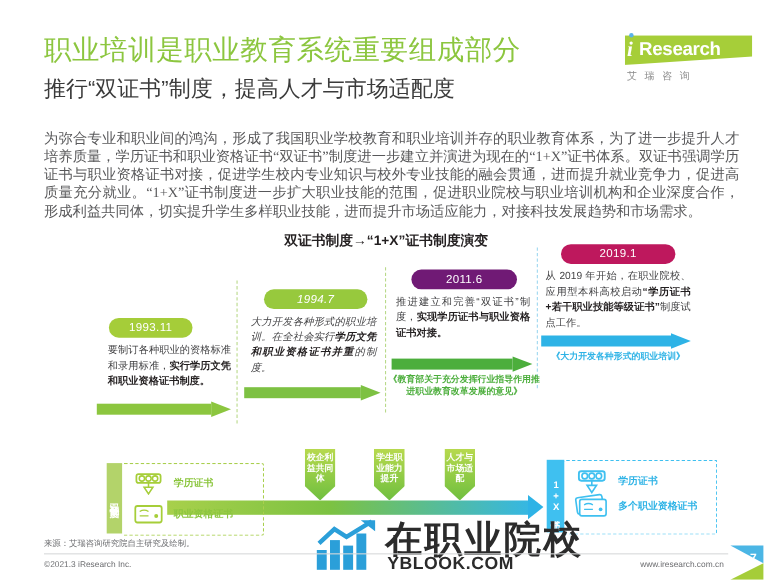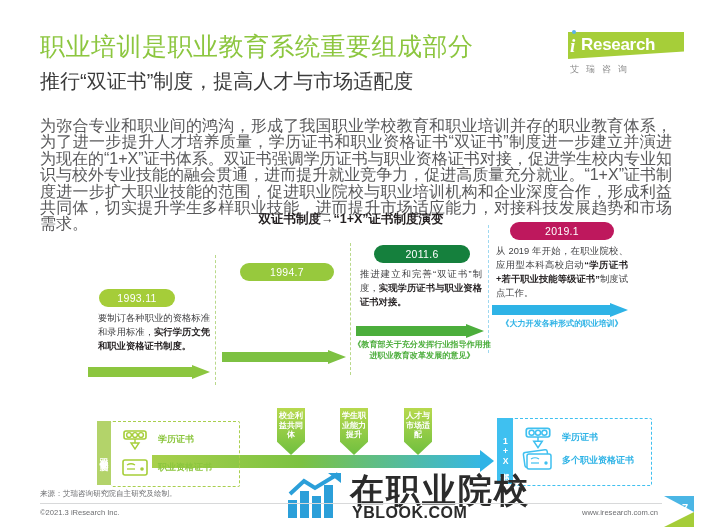--- a/index.html
+++ b/index.html
@@ -35,41 +35,41 @@
     letter-spacing:-0.3px;
   }
   .logo-dot{position:absolute;left:16px;top:-2px;width:4px;height:4px;border-radius:50%;background:#5ab3e8;}
   .logo-cn{
     position:absolute;left:14px;top:31px;font-size:9px;color:#8a8a8a;letter-spacing:7px;
   }
 
   
   .para{
     position:absolute;left:40px;top:118px;width:632px;
-    font-size:16px;line-height:16.4px;color:#58585a;text-align:justify;
+    font-size:13px;line-height:16.4px;color:#58585a;text-align:justify;font-family:Liberation Serif, serif;
   }
 
   
   .chart-title{
     position:absolute;left:0;right:0;top:211px;text-align:center;
     font-size:12.5px;font-weight:bold;color:#231f20;
   }
 
   
   .tl{position:absolute;left:0;top:225px;width:702px;height:185px;}
 
   .card{position:absolute;}
   .pill{
     height:18px;border-radius:9px;color:#ffffff;font-size:10.5px;
     display:flex;align-items:center;justify-content:center;font-weight:normal;
     letter-spacing:0.3px;
   }
   .pill.g1{background:#a5cd39;}
   .pill.g2{background:#97c93d;}
-  .pill.g3{background:#15803d;}
+  .pill.g3{background:#701a75;}
   .pill.b1{background:#be185d;}
 
   .ctext{font-size:9.3px;line-height:14px;color:#3f3f41;margin-top:4px;text-align:justify;}
   .ctext b{font-weight:bold;color:#231f20;}
 
   .dash{
     position:absolute;width:0;border-left:1px dashed #b9d98a;
   }
   .dash.blue{border-left-color:#9ed8f0;}
 
@@ -182,22 +182,23 @@
 
     <div class="card" style="left:98px;top:64px;width:112px;">
       <div class="pill g1" style="width:76px;margin-left:1px;">1993.11</div>
       <div class="ctext"><span>要制订各种职业的资格标准和录用标准，</span><b>实行学历文凭和职业资格证书制度。</b></div>
     </div>
     <div class="ribbon" style="left:88px;top:140px;width:122px;">
       <div class="bar" style="width:104px;background:#8cc63f;"></div>
       <div class="head" style="left:104px;border-left:18px solid #8cc63f;"></div>
     </div>
 
-    <div class="card" style="left:228px;top:38px;width:114px;">
+    <div class="card" style="left:228px;top:38px;width:114px;font-style:italic;">
       <div class="pill g2" style="width:94px;margin-left:12px;">1994.7</div>
+      <div class="ctext"><span>大力开发各种形式的职业培训。在全社会实行</span><b>学历文凭和职业资格证书并重</b><span>的制度。</span></div>
     </div>
     <div class="ribbon" style="left:222px;top:125px;width:126px;">
       <div class="bar" style="width:106px;background:#7dc142;"></div>
       <div class="head" style="left:106px;border-left:18px solid #7dc142;"></div>
     </div>
 
     <div class="card" style="left:360px;top:20px;width:122px;">
       <div class="pill g3" style="width:96px;margin-left:14px;">2011.6</div>
       <div class="ctext"><span>推进建立和完善“双证书”制度，</span><b>实现学历证书与职业资格证书对接。</b></div>
     </div>

